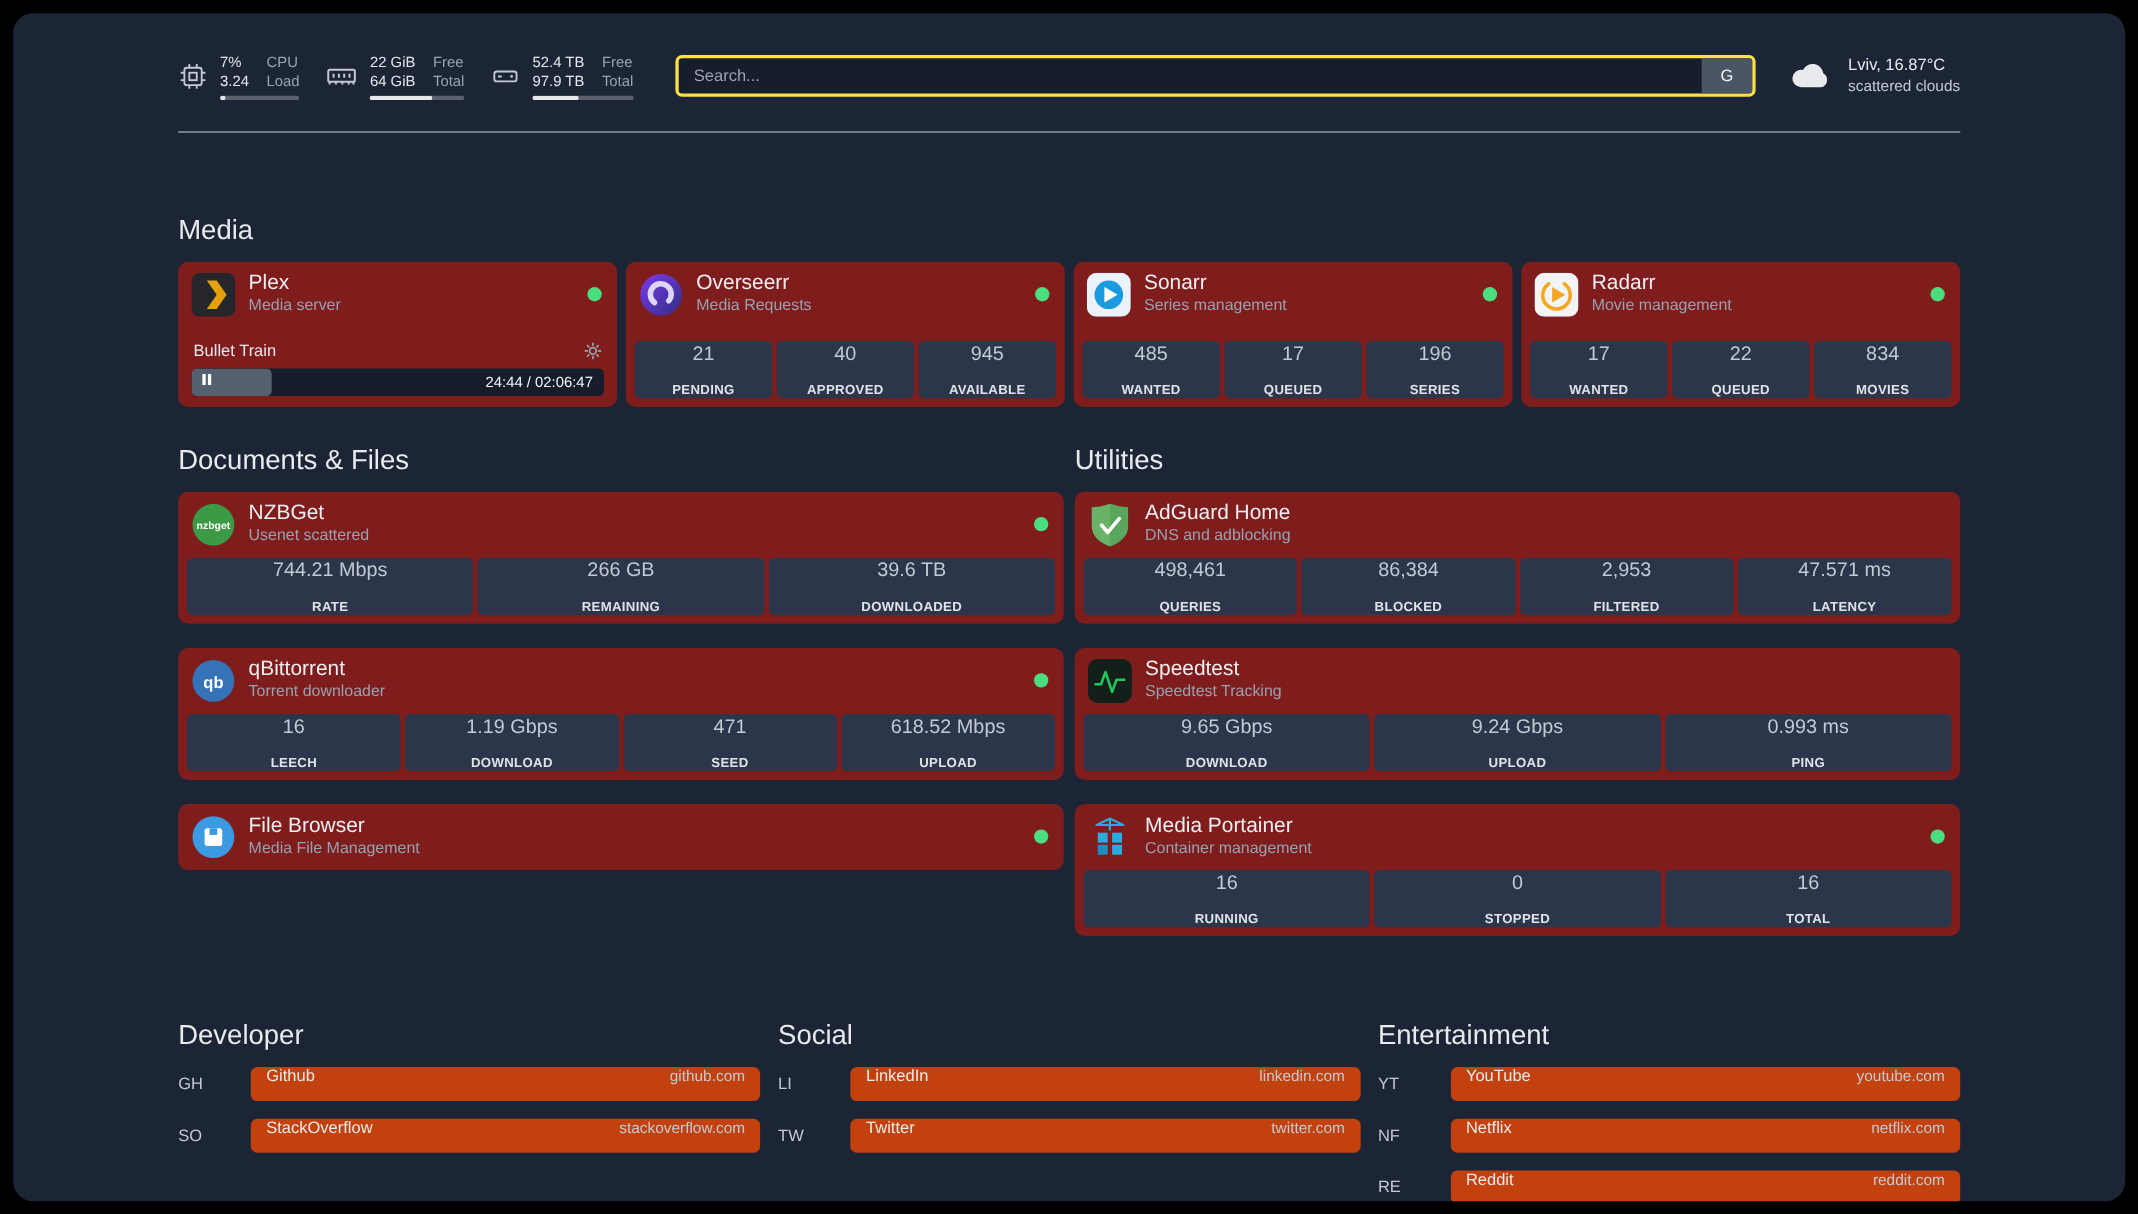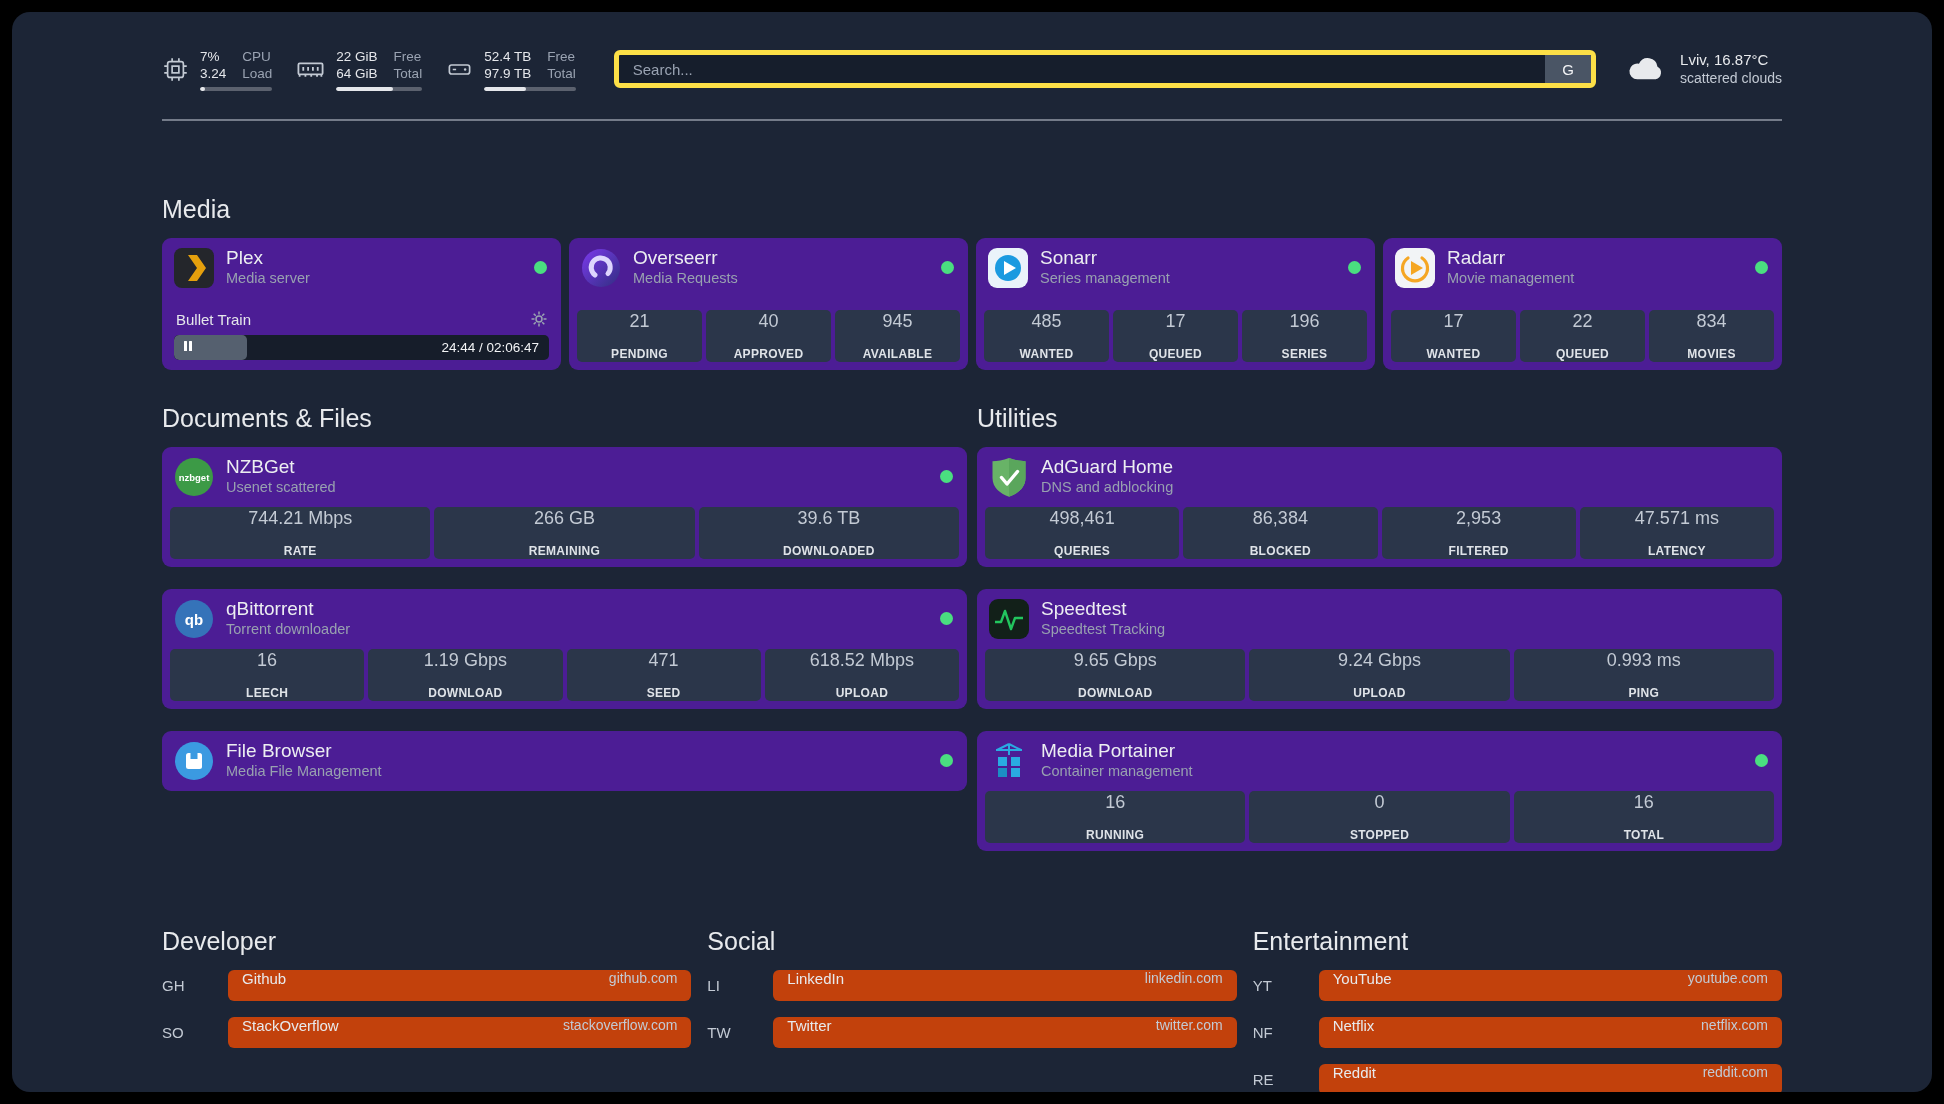--- a/index.html
+++ b/index.html
@@ -23,21 +23,21 @@
   .res-icon { display:flex; align-items:center; }
   .res-rows { display:flex; gap:16px; }
   .res-col { display:flex; flex-direction:column; font-size:13.5px; line-height:17px; color:#e5e7eb; }
   .res-col.labels { color:#9aa3b2; }
   .res-bar { height:3.5px; background:rgba(255,255,255,0.28); border-radius:2px; margin-top:5px; overflow:hidden; }
   .res-fill { height:100%; background:#e5e7eb; border-radius:2px; }
 
   .search-wrap {
     flex:1; display:flex; align-items:stretch; height:38px;
     margin:0 30px 0 14px;
-    border:5px solid #fde047; border-radius:6px;
+    border:3px solid #fde047; border-radius:6px;
     background:rgba(0,0,0,0.18); overflow:hidden;
   }
   .search-wrap input {
     flex:1; background:transparent; border:none; outline:none;
     color:#e5e7eb; font-size:15px; padding:0 14px;
     font-family:"Liberation Sans","DejaVu Sans",sans-serif;
   }
   .search-wrap input::placeholder { color:#9aa3b2; }
   .search-btn {
     width:46px; border:none; background:#4a5565; color:#f3f4f6;
@@ -49,21 +49,21 @@
   .weather-loc { font-size:15px; color:#e8eaed; }
   .weather-cond { font-size:14px; color:#c3cad4; }
 
   .divider { margin-top:28px; border-bottom:2px solid rgba(203,210,220,0.5); }
 
   
   .section-title { font-size:25px; font-weight:500; color:#e8eaed; margin-bottom:14px; }
   .media-section { margin-top:74px; }
   .media-grid { display:grid; grid-template-columns:repeat(4,1fr); gap:8px; }
 
-  .card { background:#4c1d95; border-radius:9px; padding:8px; }
+  .card { background:#7f1d1d; border-radius:9px; padding:8px; }
   .card.media { height:132px; display:flex; flex-direction:column; }
   .card-head { display:flex; align-items:center; gap:12px; padding:2px 6px 2px 4px; height:44px; }
   .icon { width:40px; height:40px; flex:0 0 40px; display:grid; place-items:center; }
   .meta { display:flex; flex-direction:column; line-height:20px; }
   .svc-name { font-size:19px; font-weight:500; color:#eceef1; }
   .svc-desc { font-size:14.5px; color:#98a1b0; }
   .dot { width:13px; height:13px; border-radius:50%; background:#4ade80; margin-left:auto; flex:0 0 13px; }
 
   .stats { display:flex; gap:4px; margin-top:8px; }
   .card.media .stats { margin-top:auto; }

